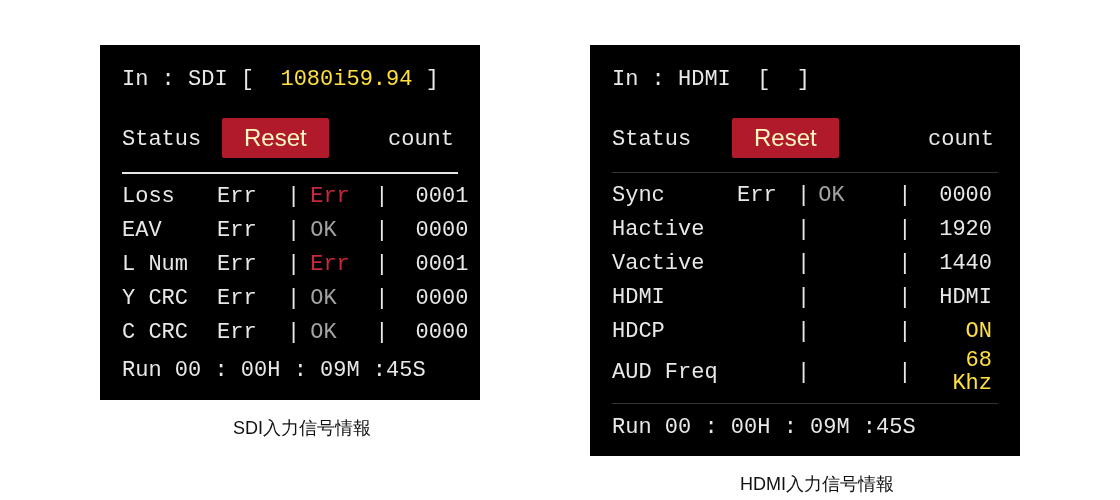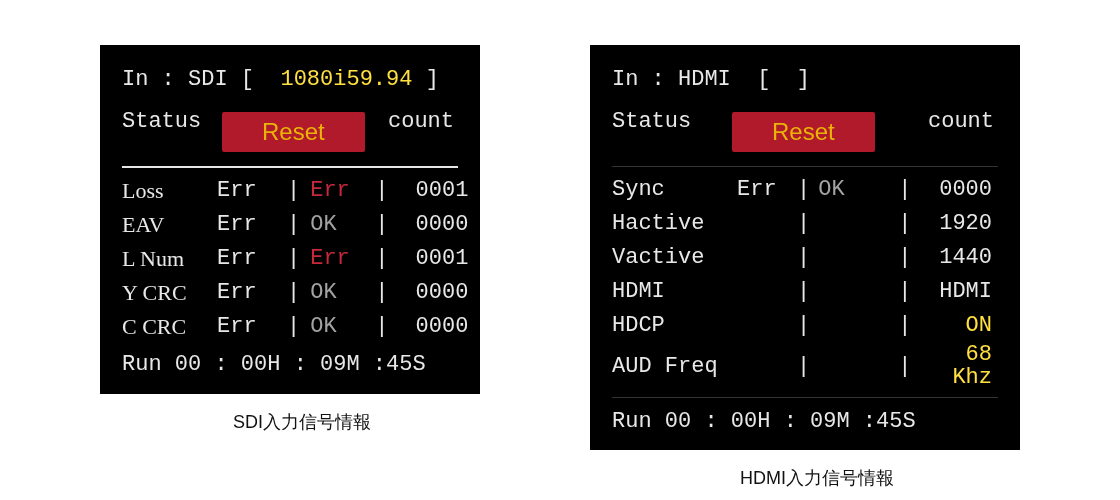--- a/index.html
+++ b/index.html
@@ -43,25 +43,25 @@
     min-height: 34px;
   }
 
   .c-white  { color: #e8e8e8; }
   .c-yellow { color: #ffe040; }
   .c-green  { color: #a3a3a3; }
   .c-red    { color: #c7283b; }
 
   .reset-btn {
     background: #b01a2a;
-    color: #eab308;
+    color: #fef9c3;
     font-family: Arial, Helvetica, sans-serif;
     font-weight: 500;
     font-size: 24px;
-    padding: 6px 40px;
+    padding: 6px 22px;
     border-radius: 2px;
     border: none;
     margin: 2px 12px 6px 0;
   }
 
   .caption {
     margin-top: 16px;
     font-family: "Helvetica Neue", Arial, "Hiragino Sans", "Meiryo", sans-serif;
     font-size: 18px;
     color: #111;
@@ -70,35 +70,35 @@
   }
 
   .hr {
     border: 0;
     border-top: 2px solid #e6e6e6;
     margin: 8px 0 6px 0;
   }
   .hr.dim { border-top: 1.5px solid #333; }
 
   
-  .sdi-col-a { flex: 0 0 95px; font-family: Liberation Serif, serif; }
+  .sdi-col-a { flex: 0 0 95px; }
   .sdi-col-b { flex: 0 0 70px; }
   .sdi-sep   { flex: 0 0 auto; color:#e8e8e8; padding-right:10px;}
   .sdi-col-c { flex: 0 0 65px; }
   .sdi-col-d { flex: 0 0 70px; text-align:right;}
 
   
   .hd-col-a { flex: 0 0 125px; }
   .hd-col-b { flex: 0 0 60px; }
   .hd-sep   { flex: 0 0 auto; color:#e8e8e8; padding-right:8px; }
   .hd-col-c { flex: 0 0 80px; }
   .hd-col-d { flex: 1 1 auto; text-align:left;}
   .hd-val-right { text-align:right; padding-right:6px; }
 
-  .status-row { display:flex; min-height:44px; margin-top:13px; }
+  .status-row { display:flex; align-items:center; min-height:44px; margin-top:19px; }
 
 </style>
 </head>
 <body>
 
 <div class="stage">
 
   <div class="panel-wrap left">
     <div class="panel">
 

